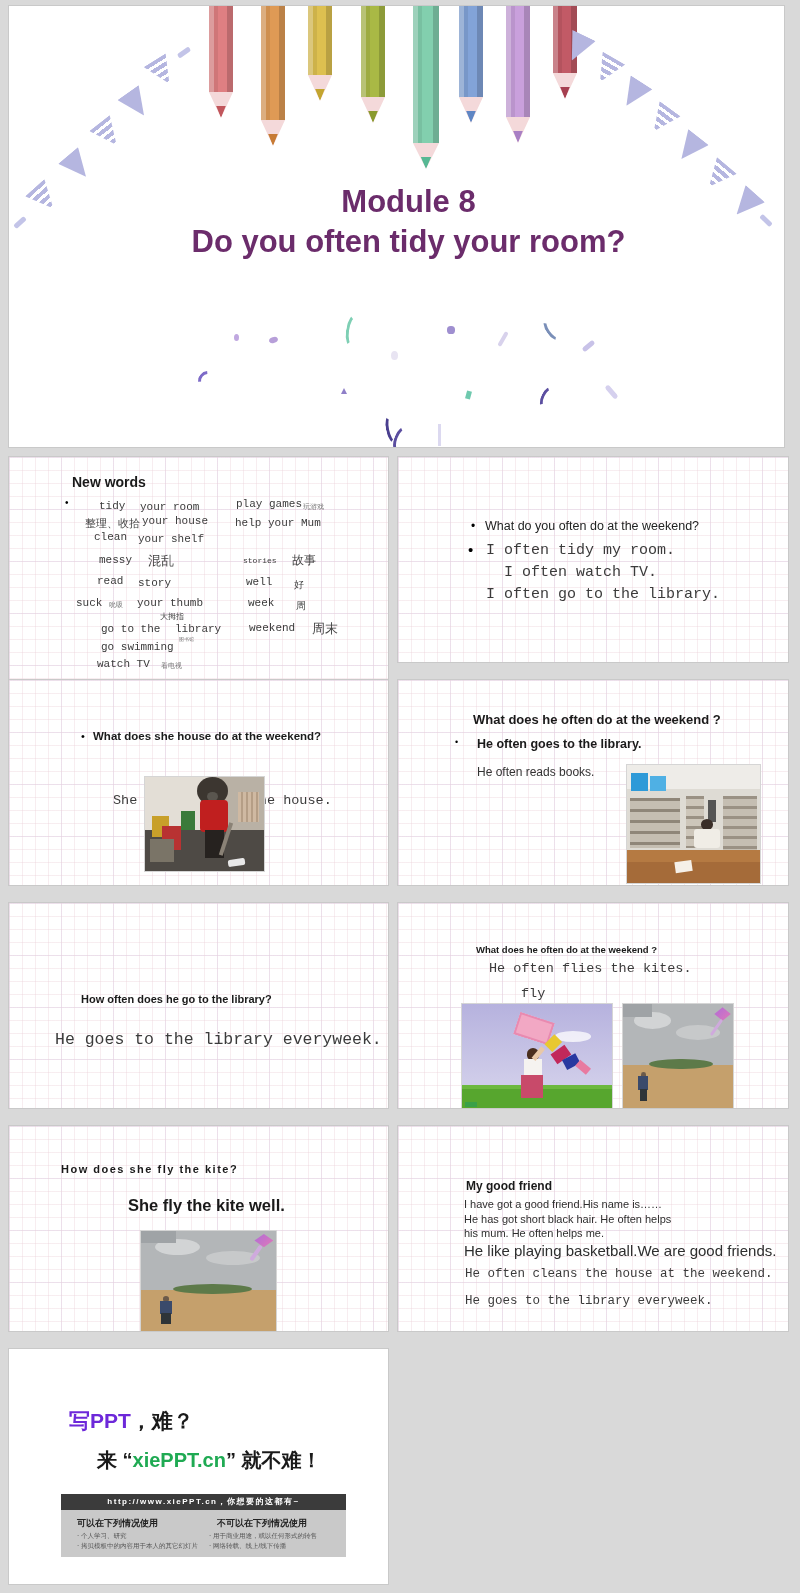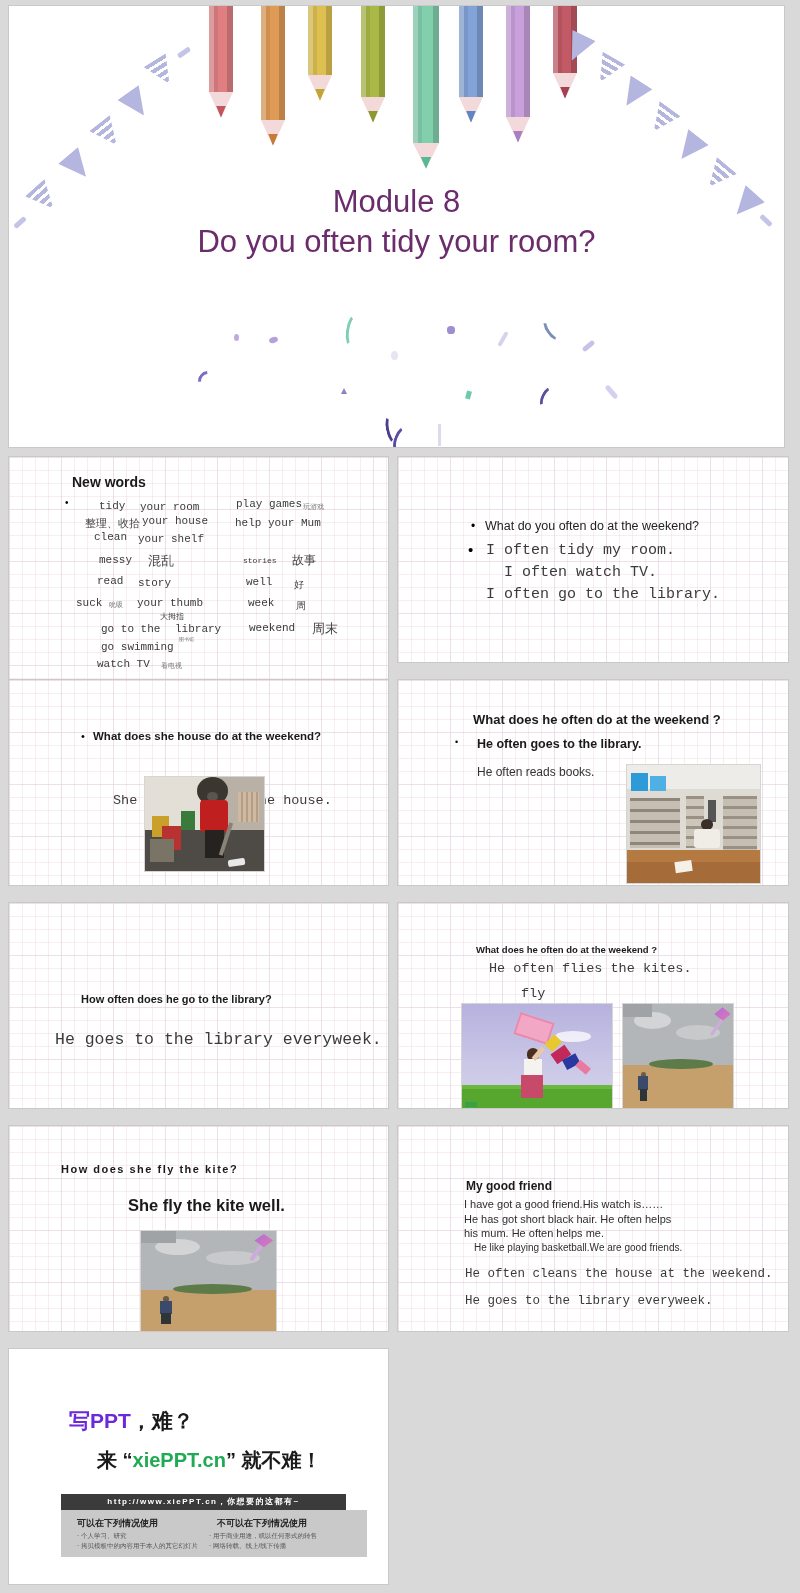--- a/index.html
+++ b/index.html
@@ -28,32 +28,32 @@
   .p3 .pbody{background:#a9b945}.p3 .lead{background:#8a9a2e}
   .p4 .pbody{background:#82cfae}.p4 .lead{background:#57b894}
   .p5 .pbody{background:#82a3d8}.p5 .lead{background:#5f86c4}
   .p6 .pbody{background:#c9a0dc}.p6 .lead{background:#a87fc4}
   .p7 .pbody{background:#c25a66}.p7 .lead{background:#a63f50}
   .flag{position:absolute;width:26px;height:28px;clip-path:polygon(0 0,100% 0,50% 100%);background:#b5b6e0;}
   .flag.striped{background:repeating-linear-gradient(to bottom,#b5b6e0 0 4px,#ffffff 4px 7px);}
   .dash{position:absolute;width:14px;height:5px;background:#c3c4e8;border-radius:2px;}
   .cf{position:absolute;}
   .cf-arc{border:3px solid transparent;border-radius:50%;}
-  .s1-title{position:absolute;top:176px;left:0;width:100%;text-align:center;font-weight:normal;
+  .s1-title{position:absolute;top:176px;left:12px;width:100%;text-align:center;font-weight:bold;
     color:#6b2c6b;font-size:31px;line-height:40px;white-space:nowrap;}
   
   .photo{position:absolute;overflow:hidden;border:1px solid #d5d5d5;box-sizing:border-box;}
   .ph-clean{background:#6f645a;}
   .ph-lib{background:#dedbd4;}
   .ph-grass{background:linear-gradient(#b6b2de,#cfcce9 72%);}
   .ph-beach{background:#b3b6b8;}
   
   .ad-bar{background:#3b3b3b;color:#fff;font-size:8px;font-weight:bold;letter-spacing:1.5px;
     text-align:center;line-height:16px;white-space:nowrap;}
-  .ad-box{background:#c9c9c9;padding-left:21px;}
+  .ad-box{background:#c9c9c9;}
   .ad-h{font-size:9px;font-weight:bold;color:#222;white-space:nowrap;}
   .ad-i{font-size:6.5px;color:#555;white-space:nowrap;}
 </style>
 </head>
 <body>
 
 <div class="page">
 
   <div class="slide" style="left:8px;top:5px;width:777px;height:443px;">
 
@@ -290,24 +290,24 @@
       <div class="abs" style="right:2%;top:3%;width:14%;height:13%;background:linear-gradient(135deg,#b06cd8,#e078b8);clip-path:polygon(50% 0,100% 50%,50% 100%,0 50%);"></div>
       <div class="abs" style="right:13%;top:13%;width:3%;height:18%;background:#cfaadd;transform:rotate(35deg);border-radius:2px;"></div>
       <div class="abs" style="left:16%;bottom:30%;width:5%;height:6%;background:#6b5a4a;border-radius:50%;"></div>
       <div class="abs" style="left:14%;bottom:18%;width:9%;height:13%;background:#3a4a6b;"></div>
       <div class="abs" style="left:15%;bottom:8%;width:7%;height:11%;background:#2e3438;"></div>
     </div>
   </div>
 
   <div class="slide gslide" style="left:397px;top:1125px;width:392px;height:207px;">
     <div class="abs q" style="left:68px;top:53px;font-size:12px;">My good friend</div>
-    <div class="abs" style="left:66px;top:72px;font-size:11px;color:#2e2e2e;white-space:nowrap;">I have got a good friend.His watch is……</div>
+    <div class="abs" style="left:66px;top:72px;font-size:11px;color:#2e2e2e;white-space:nowrap;">I have got a good friend.His name is……</div>
     <div class="abs" style="left:66px;top:87px;font-size:11px;color:#2e2e2e;white-space:nowrap;">He has got short black hair. He often helps</div>
     <div class="abs" style="left:66px;top:101px;font-size:11px;color:#2e2e2e;white-space:nowrap;">his mum. He often helps me.</div>
-    <div class="abs" style="left:66px;top:116px;font-size:10px;color:#2e2e2e;white-space:nowrap;margin-left:10px;">He like playing basketball.We are good friends.</div>
+    <div class="abs" style="left:66px;top:116px;font-size:15px;color:#2e2e2e;white-space:nowrap;">He like playing basketball.We are good friends.</div>
     <div class="abs tw" style="left:67px;top:141px;font-size:12.5px;">He often cleans the house at the weekend.</div>
     <div class="abs tw" style="left:67px;top:168px;font-size:12.5px;">He goes to the library everyweek.</div>
   </div>
 
   <div class="slide" style="left:8px;top:1348px;width:381px;height:237px;">
     <div class="abs" style="left:60px;top:58px;font-size:21px;font-weight:bold;white-space:nowrap;">
       <span style="color:#6d28d9;">写PPT</span><span style="color:#1a1a1a;">，难？</span>
     </div>
     <div class="abs" style="left:88px;top:98px;font-size:20px;font-weight:bold;white-space:nowrap;">
       <span style="color:#1a1a1a;">来 “</span><span style="color:#1faa53;">xiePPT.cn</span><span style="color:#1a1a1a;">” 就不难！</span>

